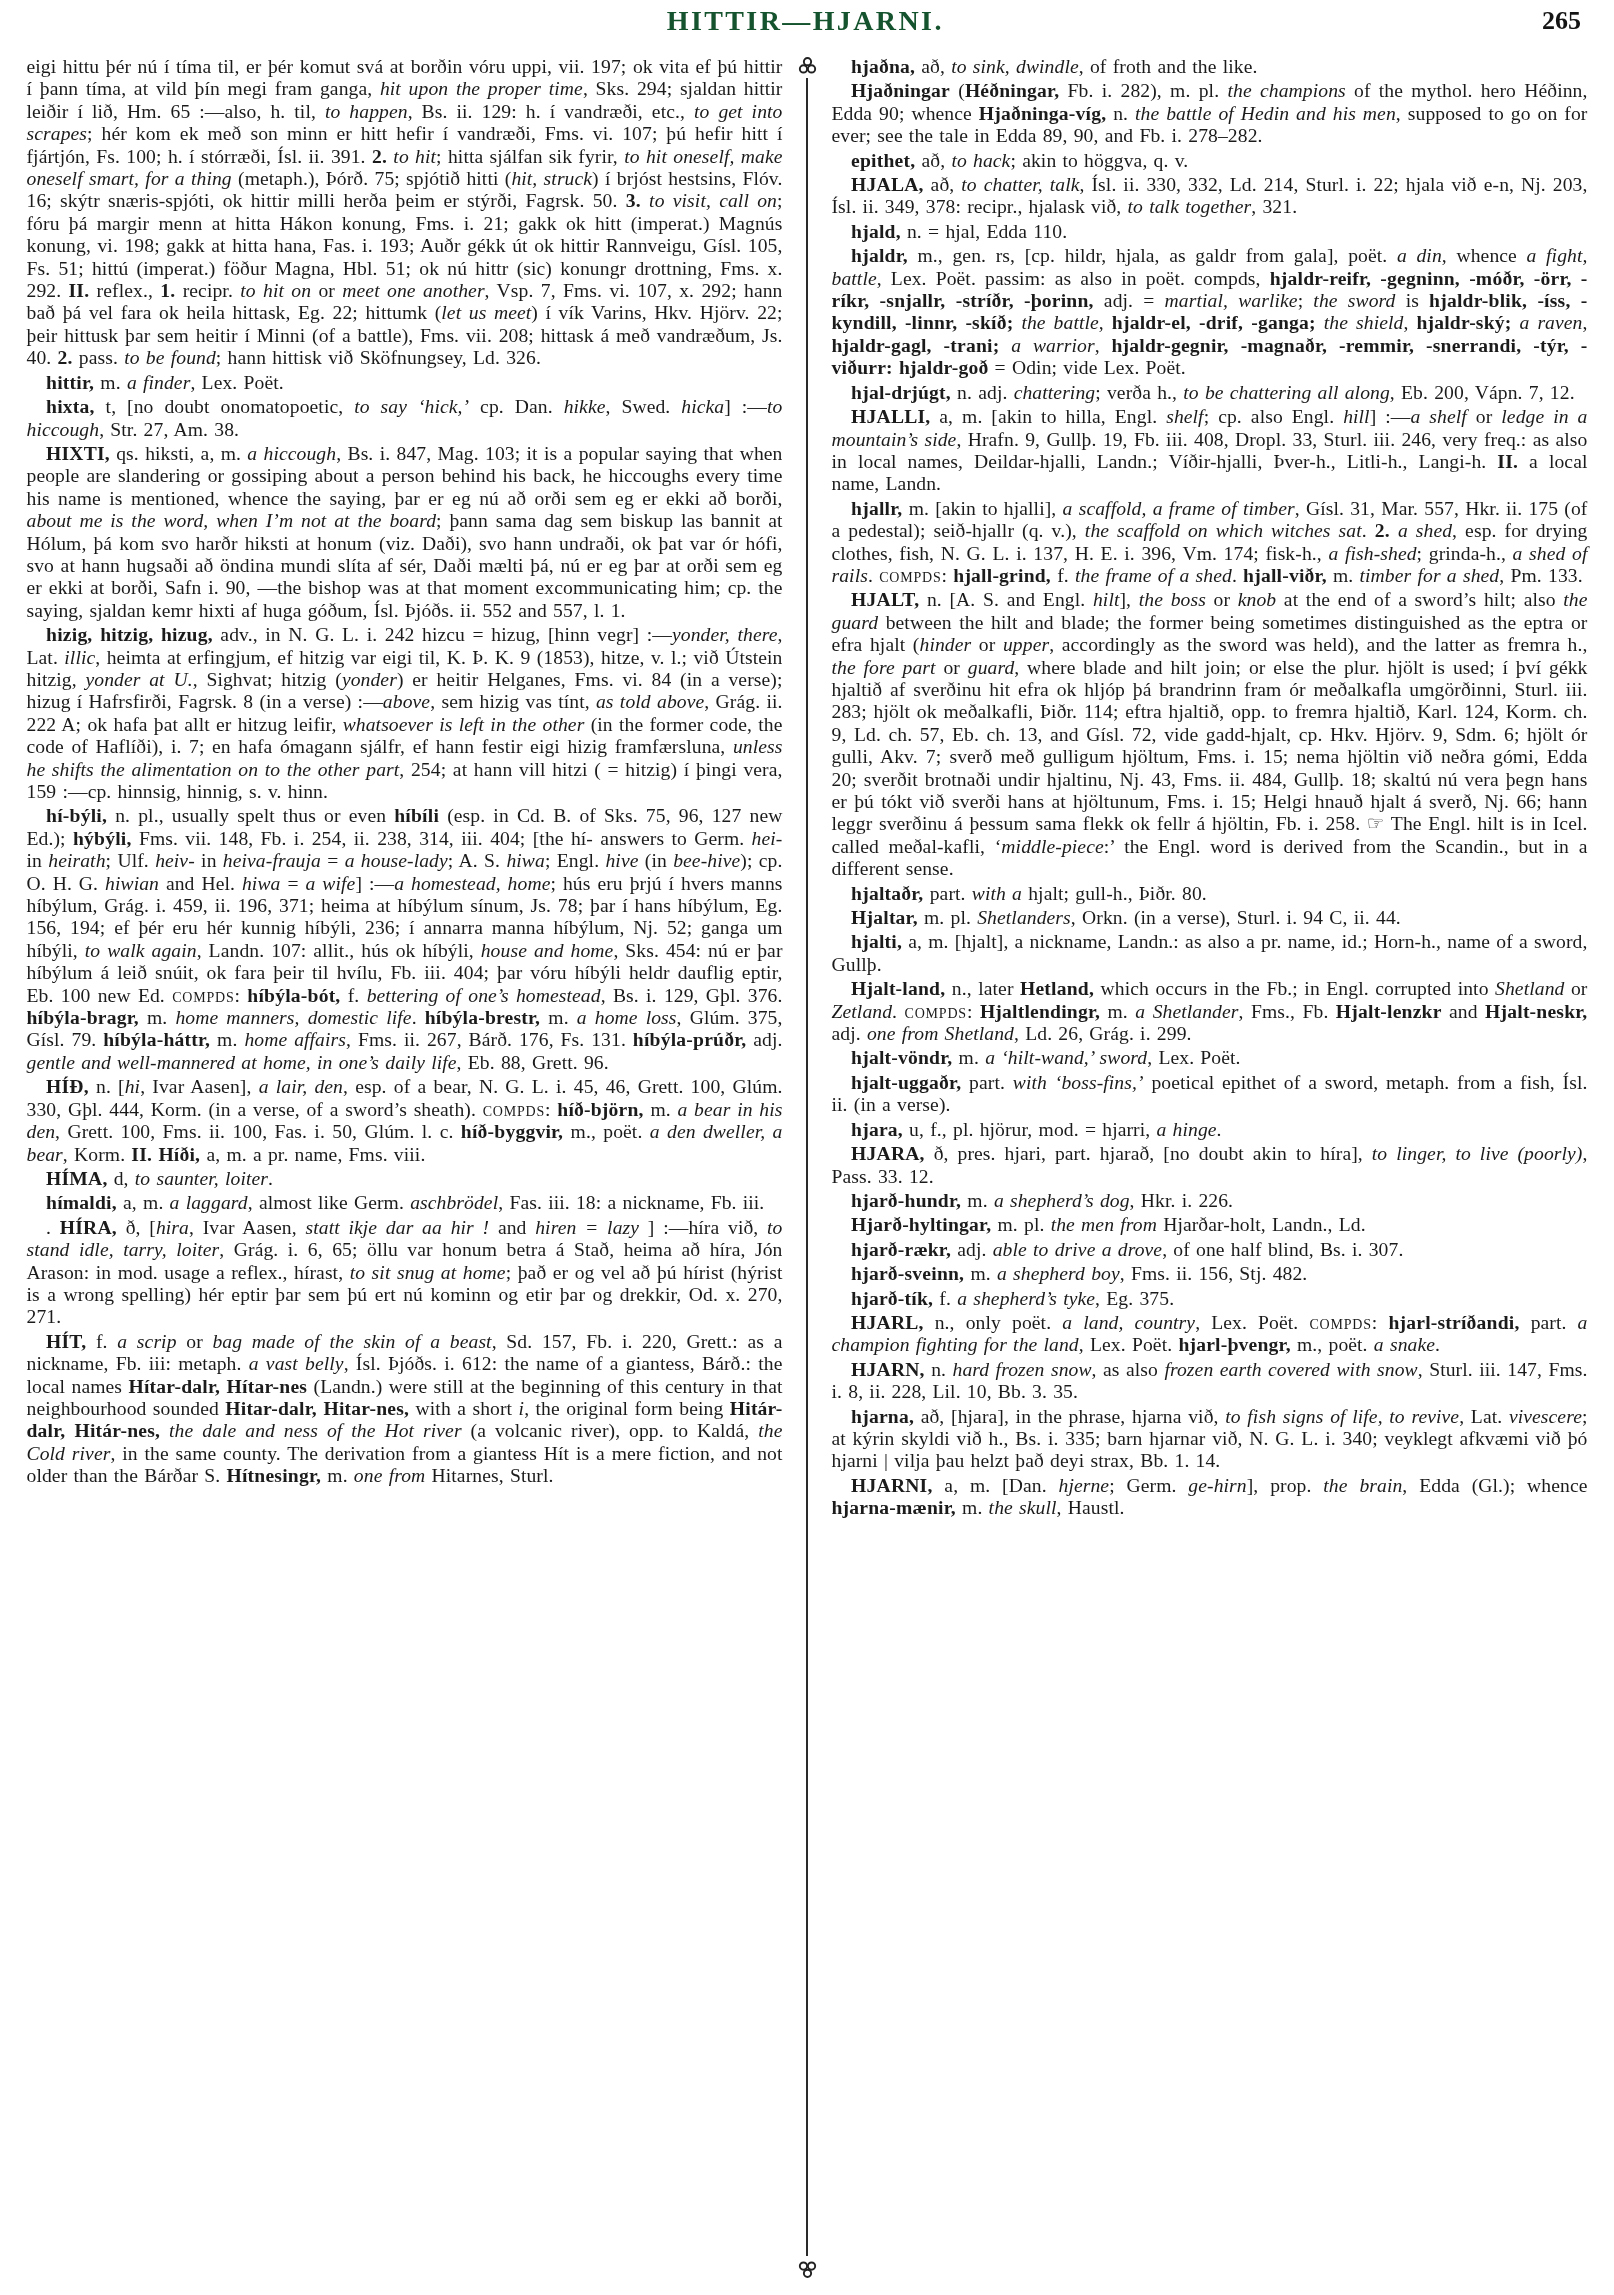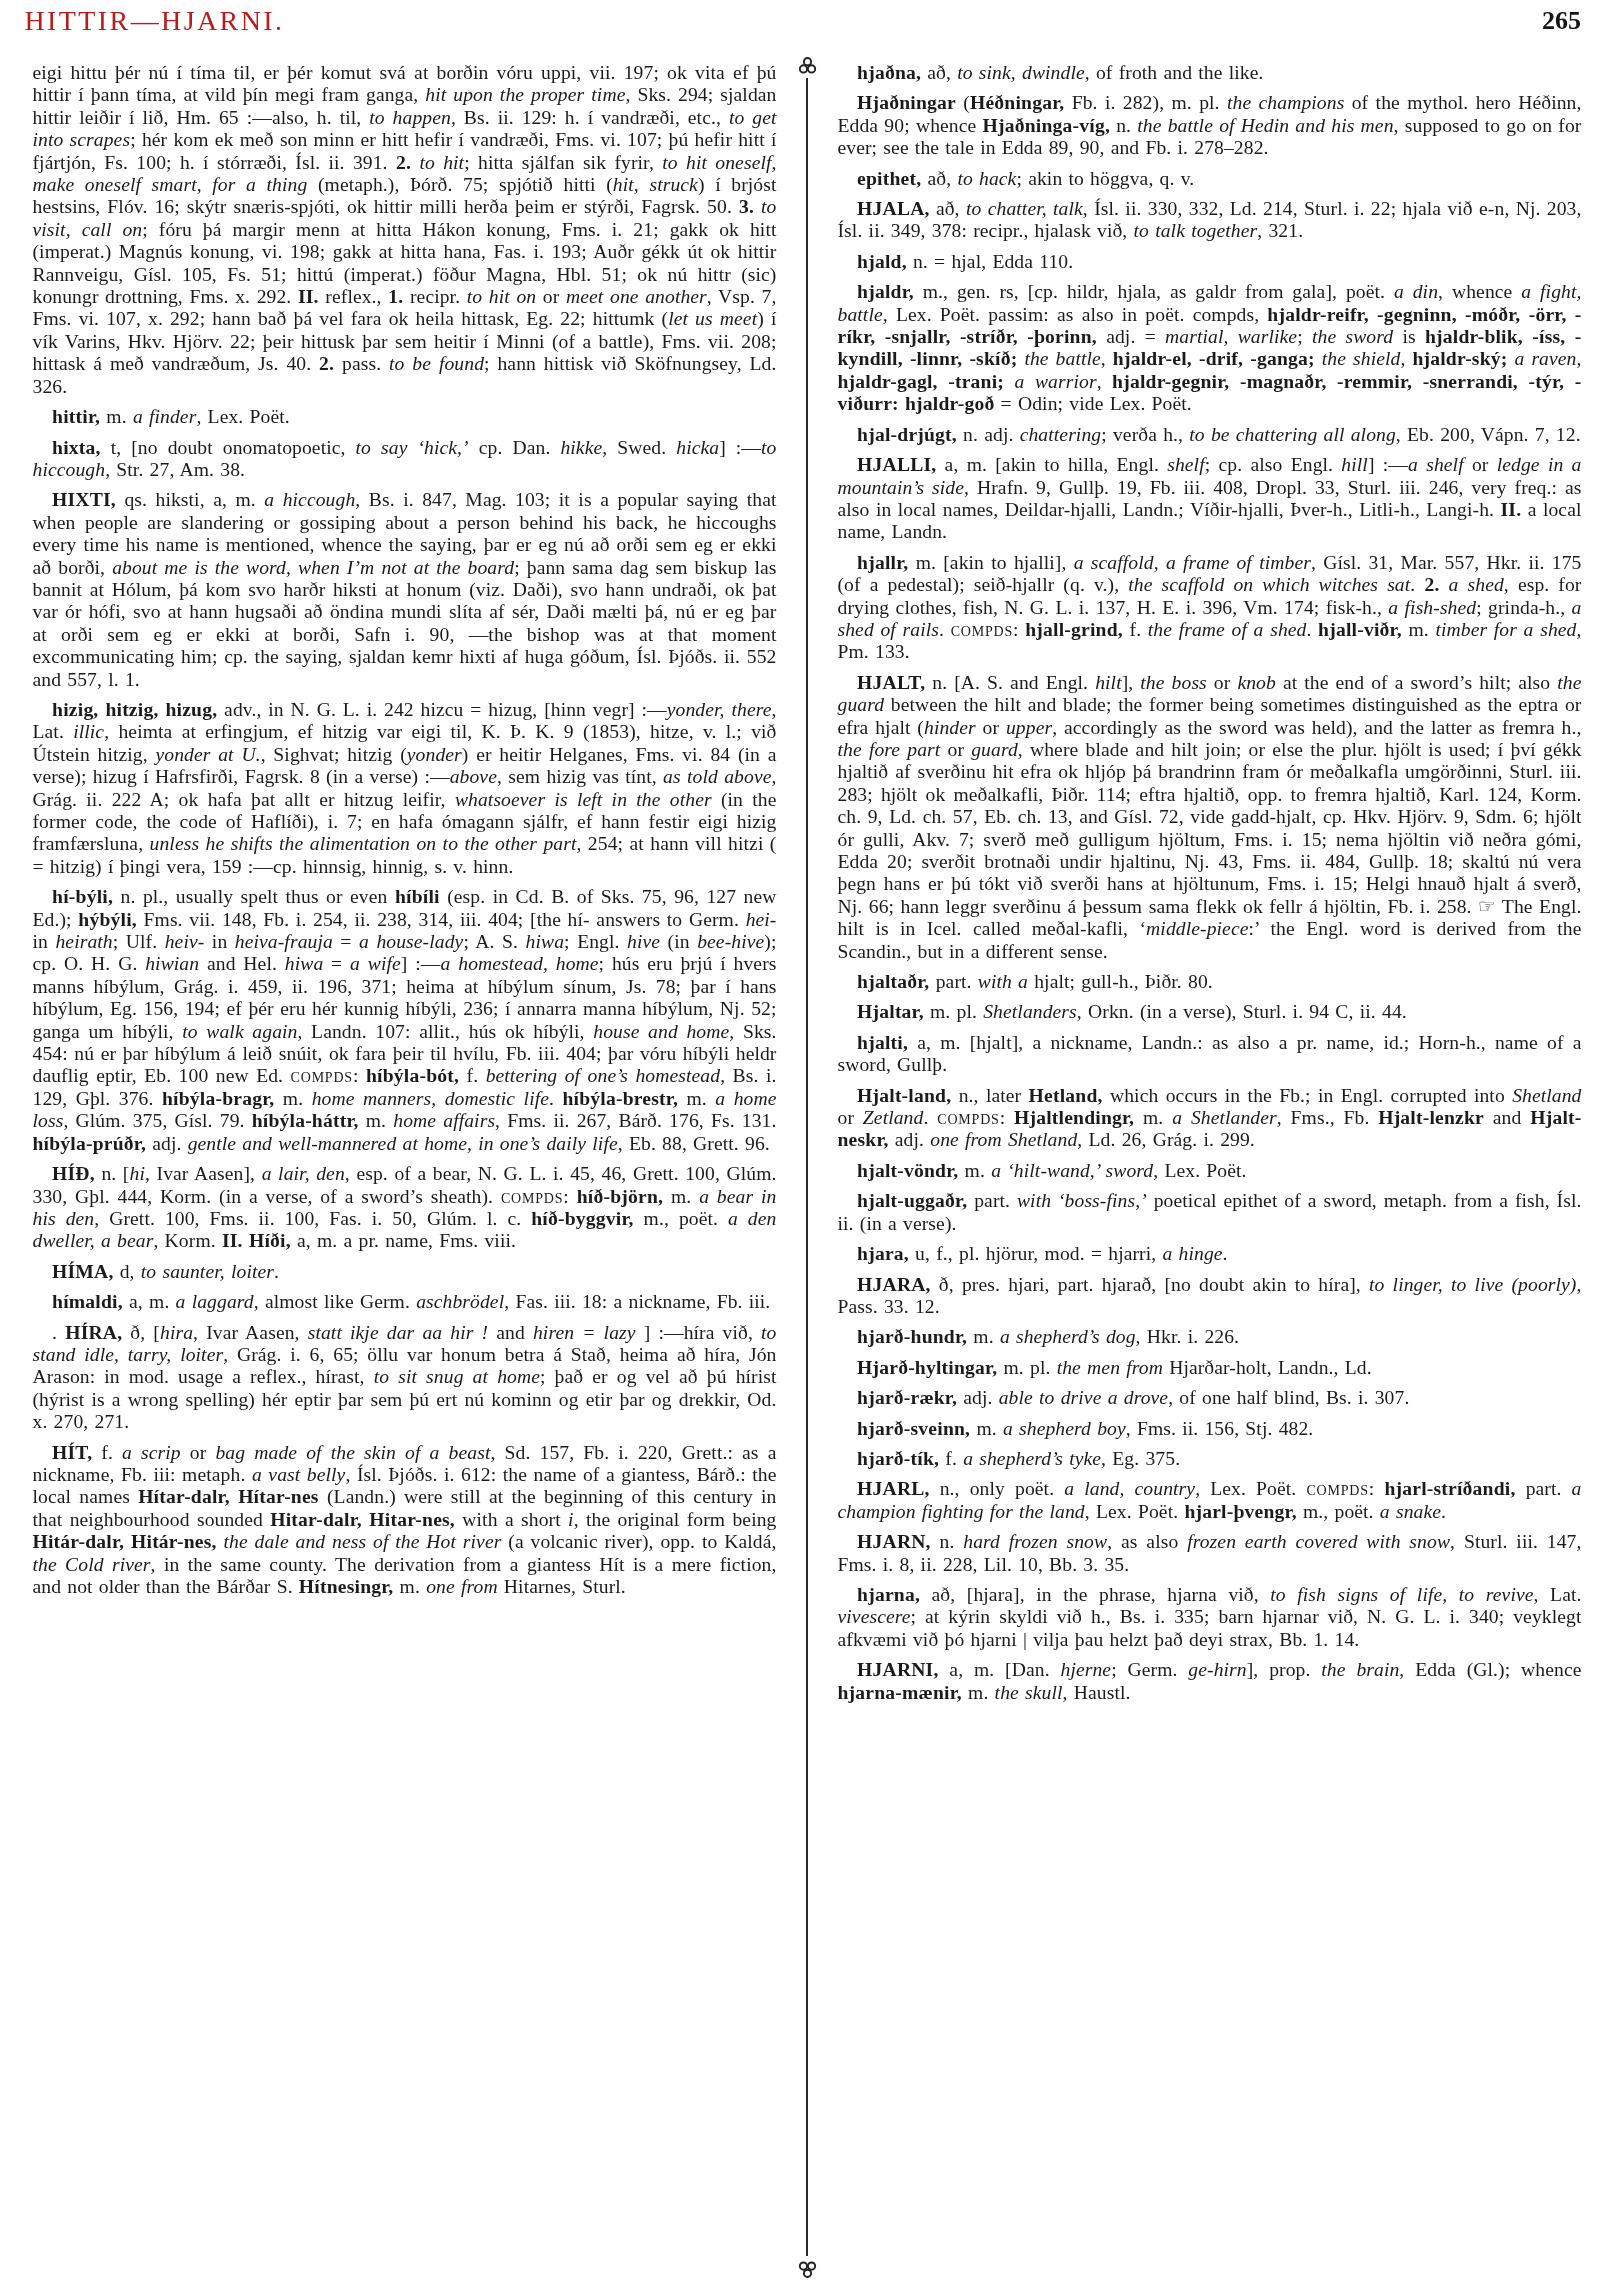--- a/index.html
+++ b/index.html
@@ -14,25 +14,25 @@
     overflow: hidden;
   }
   .header {
     position: absolute;
     top: 4.9px; left: 24.5px; right: 28px;
     height: 42px;
   }
   .title {
     position: absolute;
     left: 0; right: 0;
-    text-align: left;
+    text-align: center;
     font-size: 28px;
     letter-spacing: 2.4px;
-    font-weight: 400;
-    color: #b91c1c;
+    font-weight: 700;
+    color: #14532d;
   }
   .page-number {
     position: absolute;
     right: 4.9px; top: 1.6px;
     font-size: 26px;
     color: #141414;
     font-weight: bold;
   }
   .content {
     position: absolute;
@@ -53,21 +53,21 @@
     display: flex;
     flex-direction: column;
     align-items: center;
   }
   .divider .rule {
     width: 1.6px;
     background: #2a2a2a;
     flex: 1;
   }
   .ornament { flex: none; margin: 1.6px 0; }
-  p.entry { margin: 8px; text-indent: 19.6px; }
+  p.entry { margin: 2px; text-indent: 19.6px; }
   p.entry.cont { text-indent: 0; }
   p.entry b { font-weight: bold; letter-spacing: 0.2px; }
   p.entry i { font-style: italic; }
   .sc { font-variant: small-caps; letter-spacing: 0.8px; }
   .manicule { font-family: "DejaVu Sans", sans-serif; font-style: normal; }
 </style>
 </head>
 <body>
 
 <div class="page">

